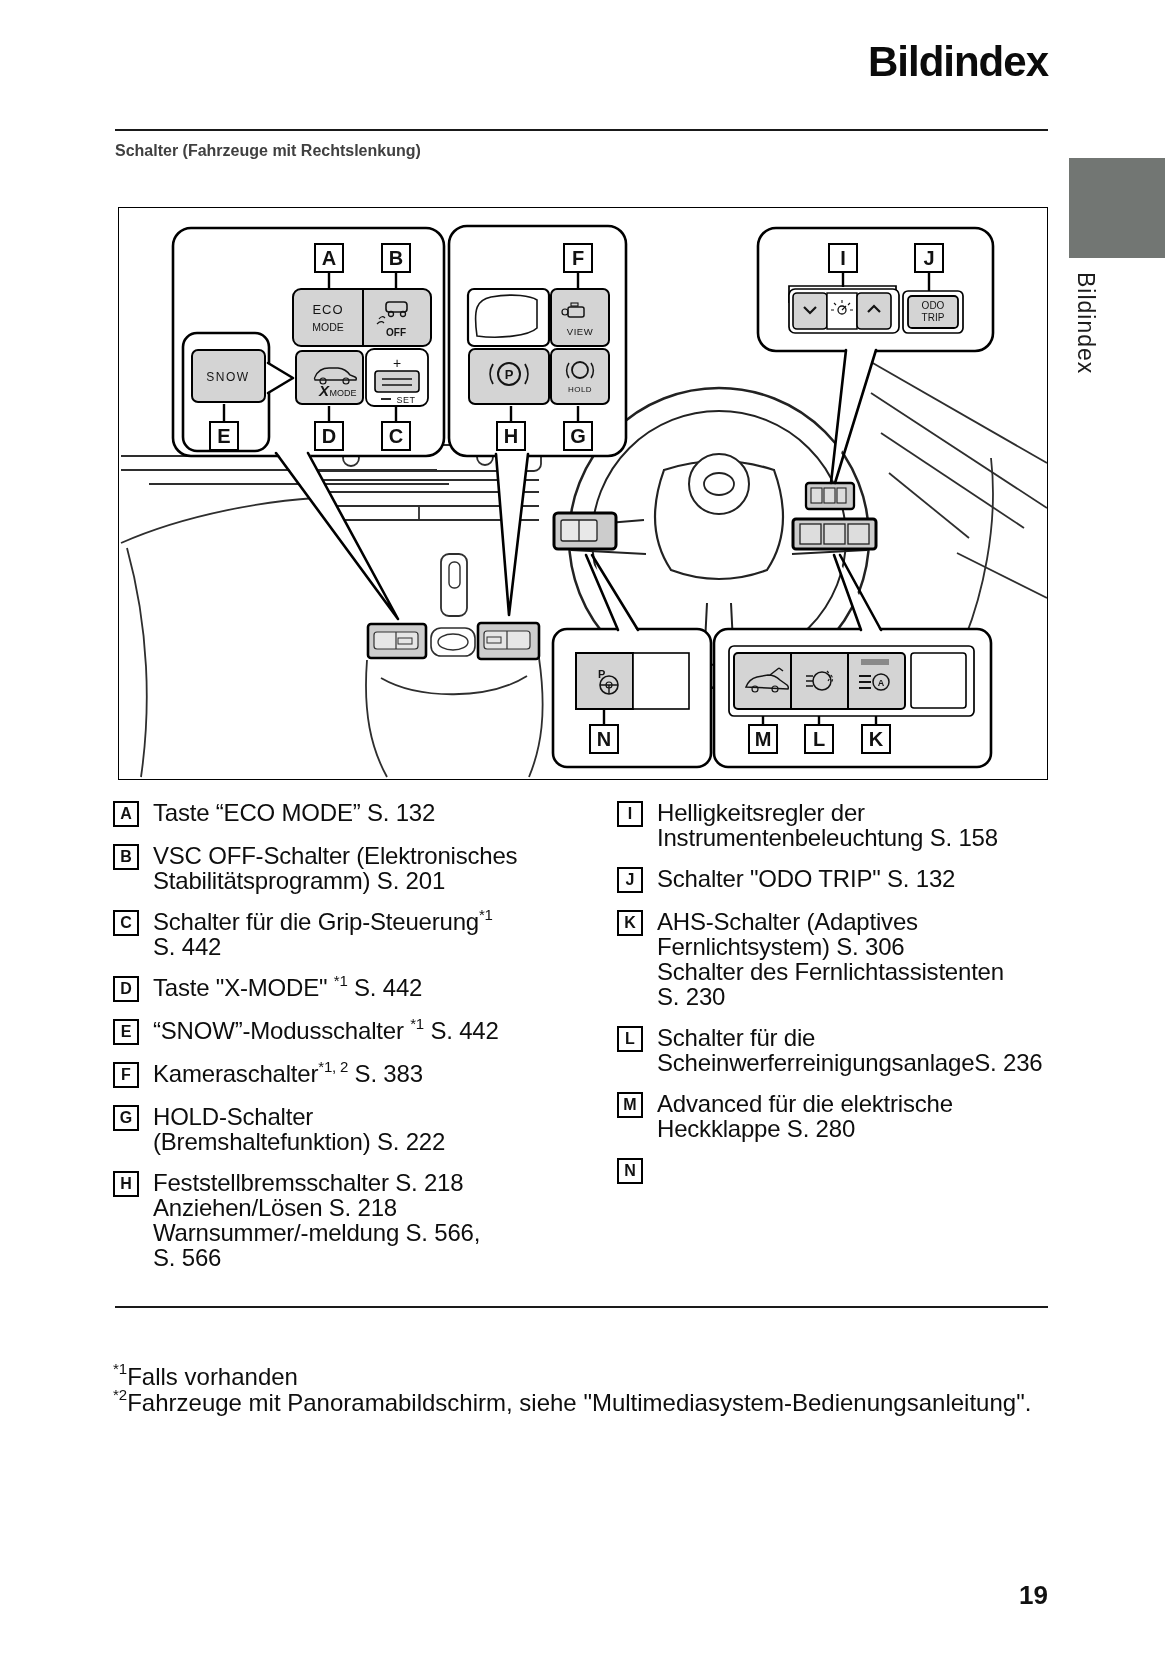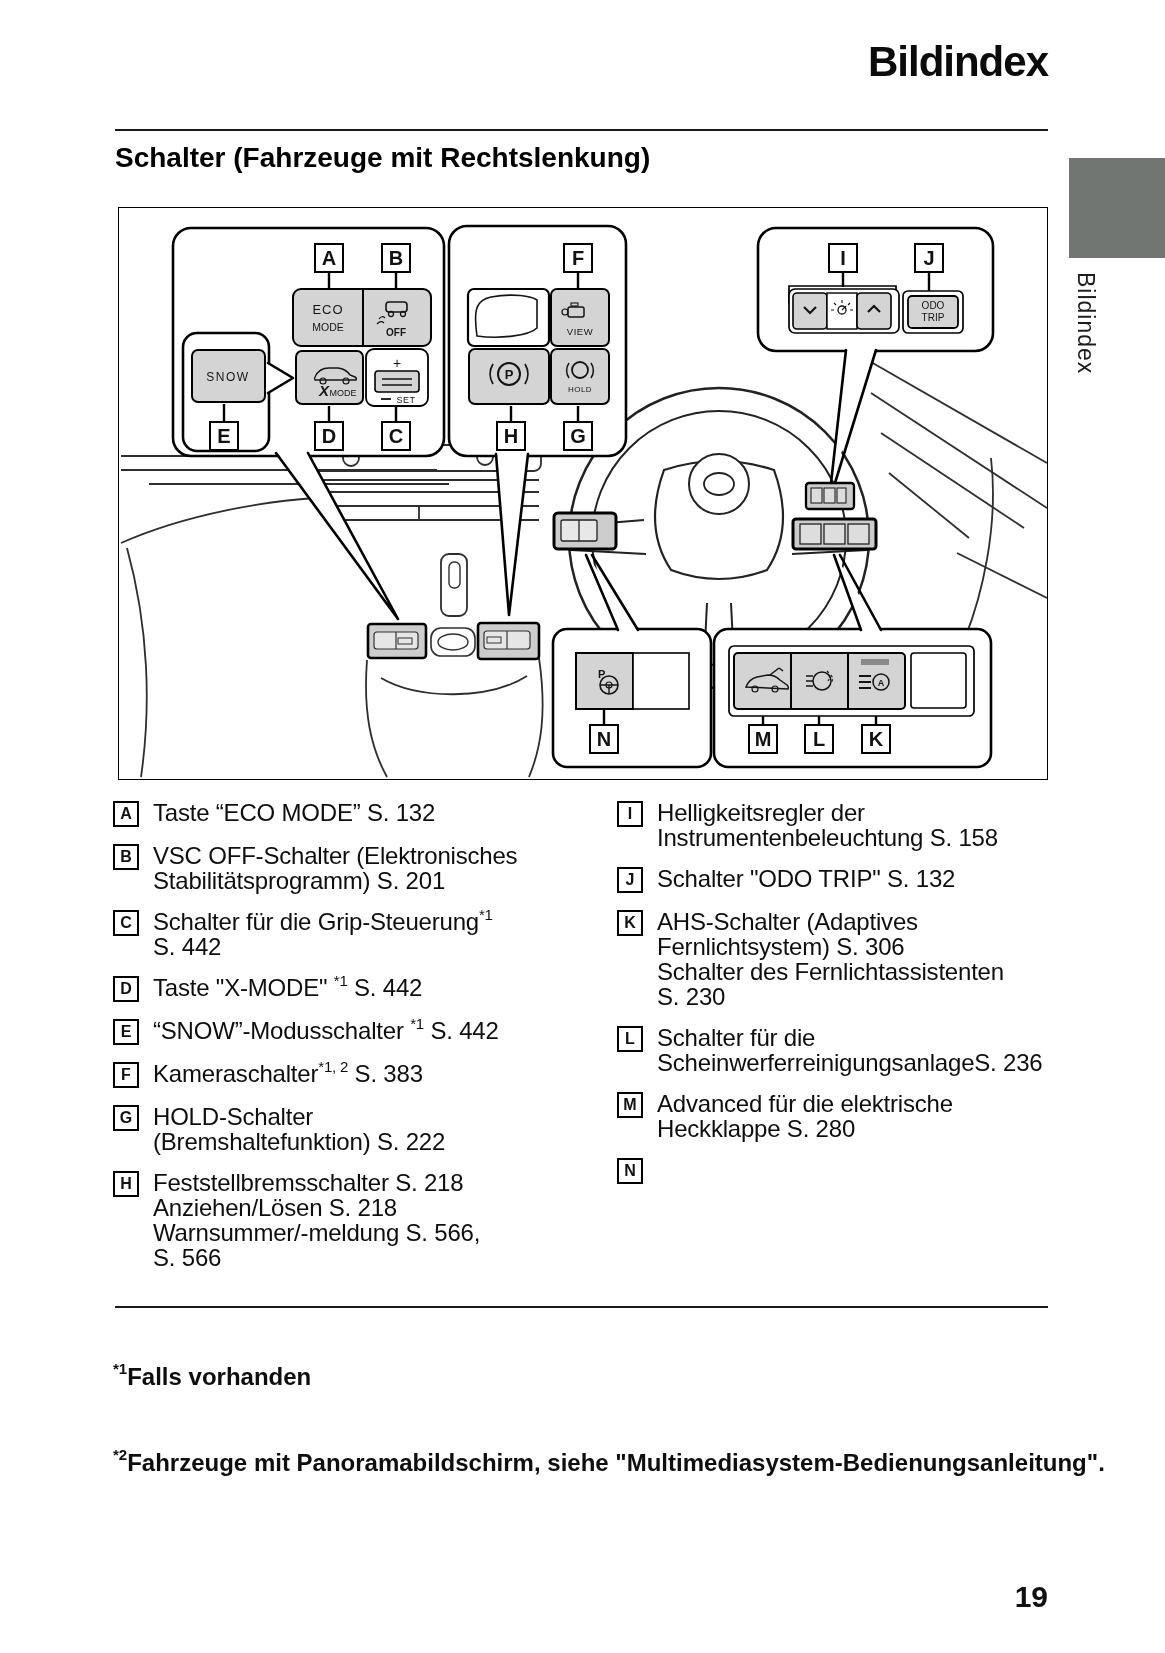--- a/index.html
+++ b/index.html
@@ -2,39 +2,39 @@
 <html><head>
 <meta charset="utf-8">
 <style>
   html,body{margin:0;padding:0;}
   body{width:1165px;height:1653px;position:relative;background:#ffffff;
        font-family:"Liberation Sans","DejaVu Sans",sans-serif;color:#111;}
   .abs{position:absolute;}
   #page-title{top:38px;right:117px;font-size:42px;font-weight:700;letter-spacing:-1px;color:#0b0b0b;}
   #rule-top{left:115px;top:129px;width:933px;height:2px;background:#1a1a1a;}
   #rule-bottom{left:115px;top:1306px;width:933px;height:2px;background:#1a1a1a;}
-  #section-heading{left:115px;top:142px;font-size:28px;font-weight:700;color:#000000;}
+  #section-heading{left:115px;top:142px;font-size:16px;font-weight:700;color:#404040;}
   #diagram{left:118px;top:207px;width:928px;height:571px;border:1.5px solid #000;background:#fff;}
   #diagram svg{display:block;}
   .callout-letter{position:absolute;width:30px;height:30px;border:2.5px solid #000;background:#fff;
        display:flex;align-items:center;justify-content:center;font-size:20px;font-weight:700;z-index:2;box-sizing:border-box;}
   #legend{left:113px;top:800px;width:940px;}
   .legend-col{position:absolute;top:0;}
   #legend-left{left:0;width:470px;}
   #legend-right{left:504px;width:436px;}
   .legend-item{display:flex;align-items:flex-start;margin-bottom:16px;}
   .lbox{flex:0 0 auto;width:26px;height:26px;border:2px solid #000;box-sizing:border-box;
         display:flex;align-items:center;justify-content:center;font-size:16px;font-weight:700;margin-right:14px;margin-top:1px;}
   .ltxt{font-size:24px;line-height:25px;letter-spacing:-0.2px;color:#0e0e0e;}
   .ltxt sup{font-size:15px;line-height:0;position:relative;top:-1px;}
-  .footnote{left:113px;font-size:24px;color:#0e0e0e;font-weight:bold;}
+  .footnote{left:113px;font-size:24px;color:#0e0e0e;}
   .footnote sup{font-size:15px;position:relative;top:-2px;}
   #footnote-1{top:1362px;}
-  #footnote-2{top:1448px;}
-  #page-number{top:1580px;right:117px;font-size:30px;font-weight:700;}
+  #footnote-2{top:1388px;}
+  #page-number{top:1580px;right:117px;font-size:26px;font-weight:700;}
   #side-tab{left:1069px;top:158px;width:96px;height:100px;}
   #side-tab-label{left:1072px;top:272px;writing-mode:vertical-rl;font-size:23px;letter-spacing:1px;color:#1c1c1c;}
   text{font-family:"Liberation Sans","DejaVu Sans",sans-serif;fill:#141414;}
 </style>
 </head>
 <body>
 
 <div class="abs" id="page-title">Bildindex</div>
 <div class="abs" id="rule-top"></div>
 <div class="abs" id="section-heading">Schalter (Fahrzeuge mit Rechtslenkung)</div>

